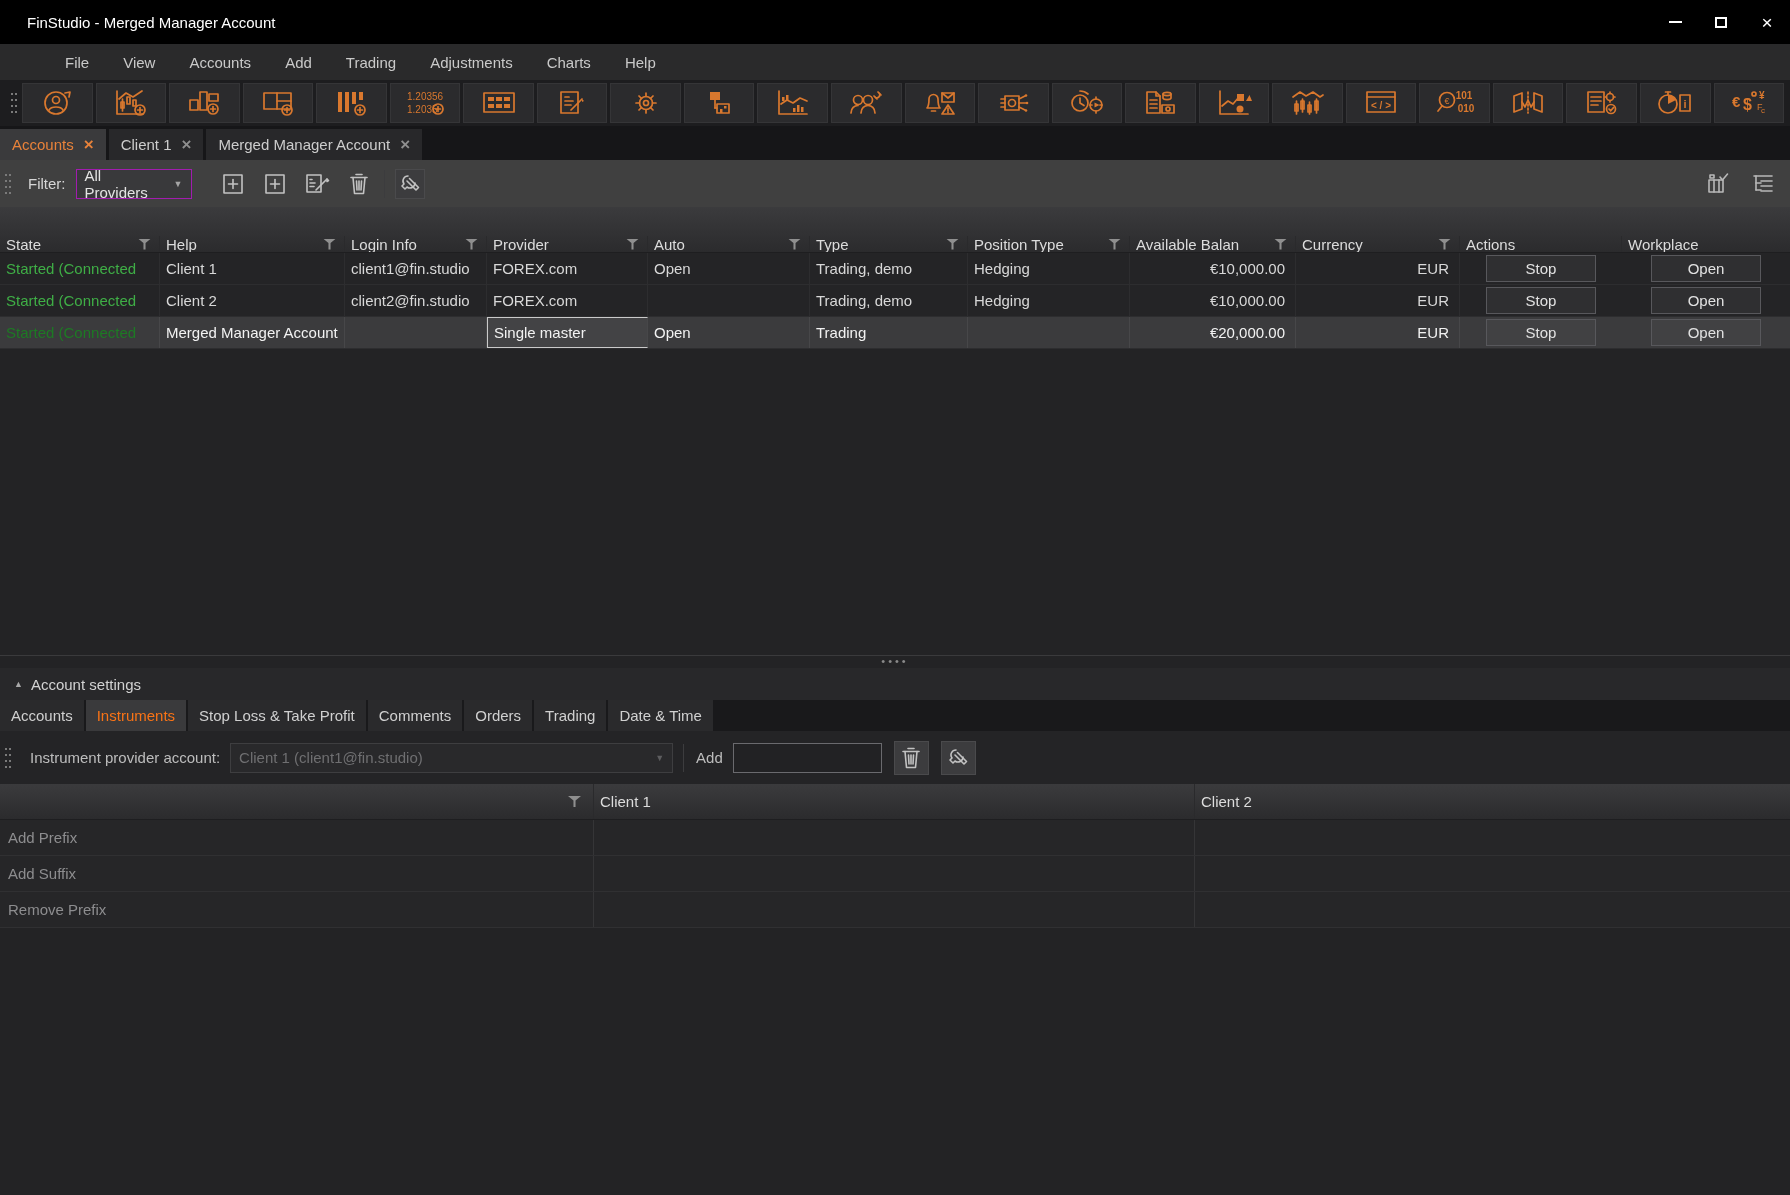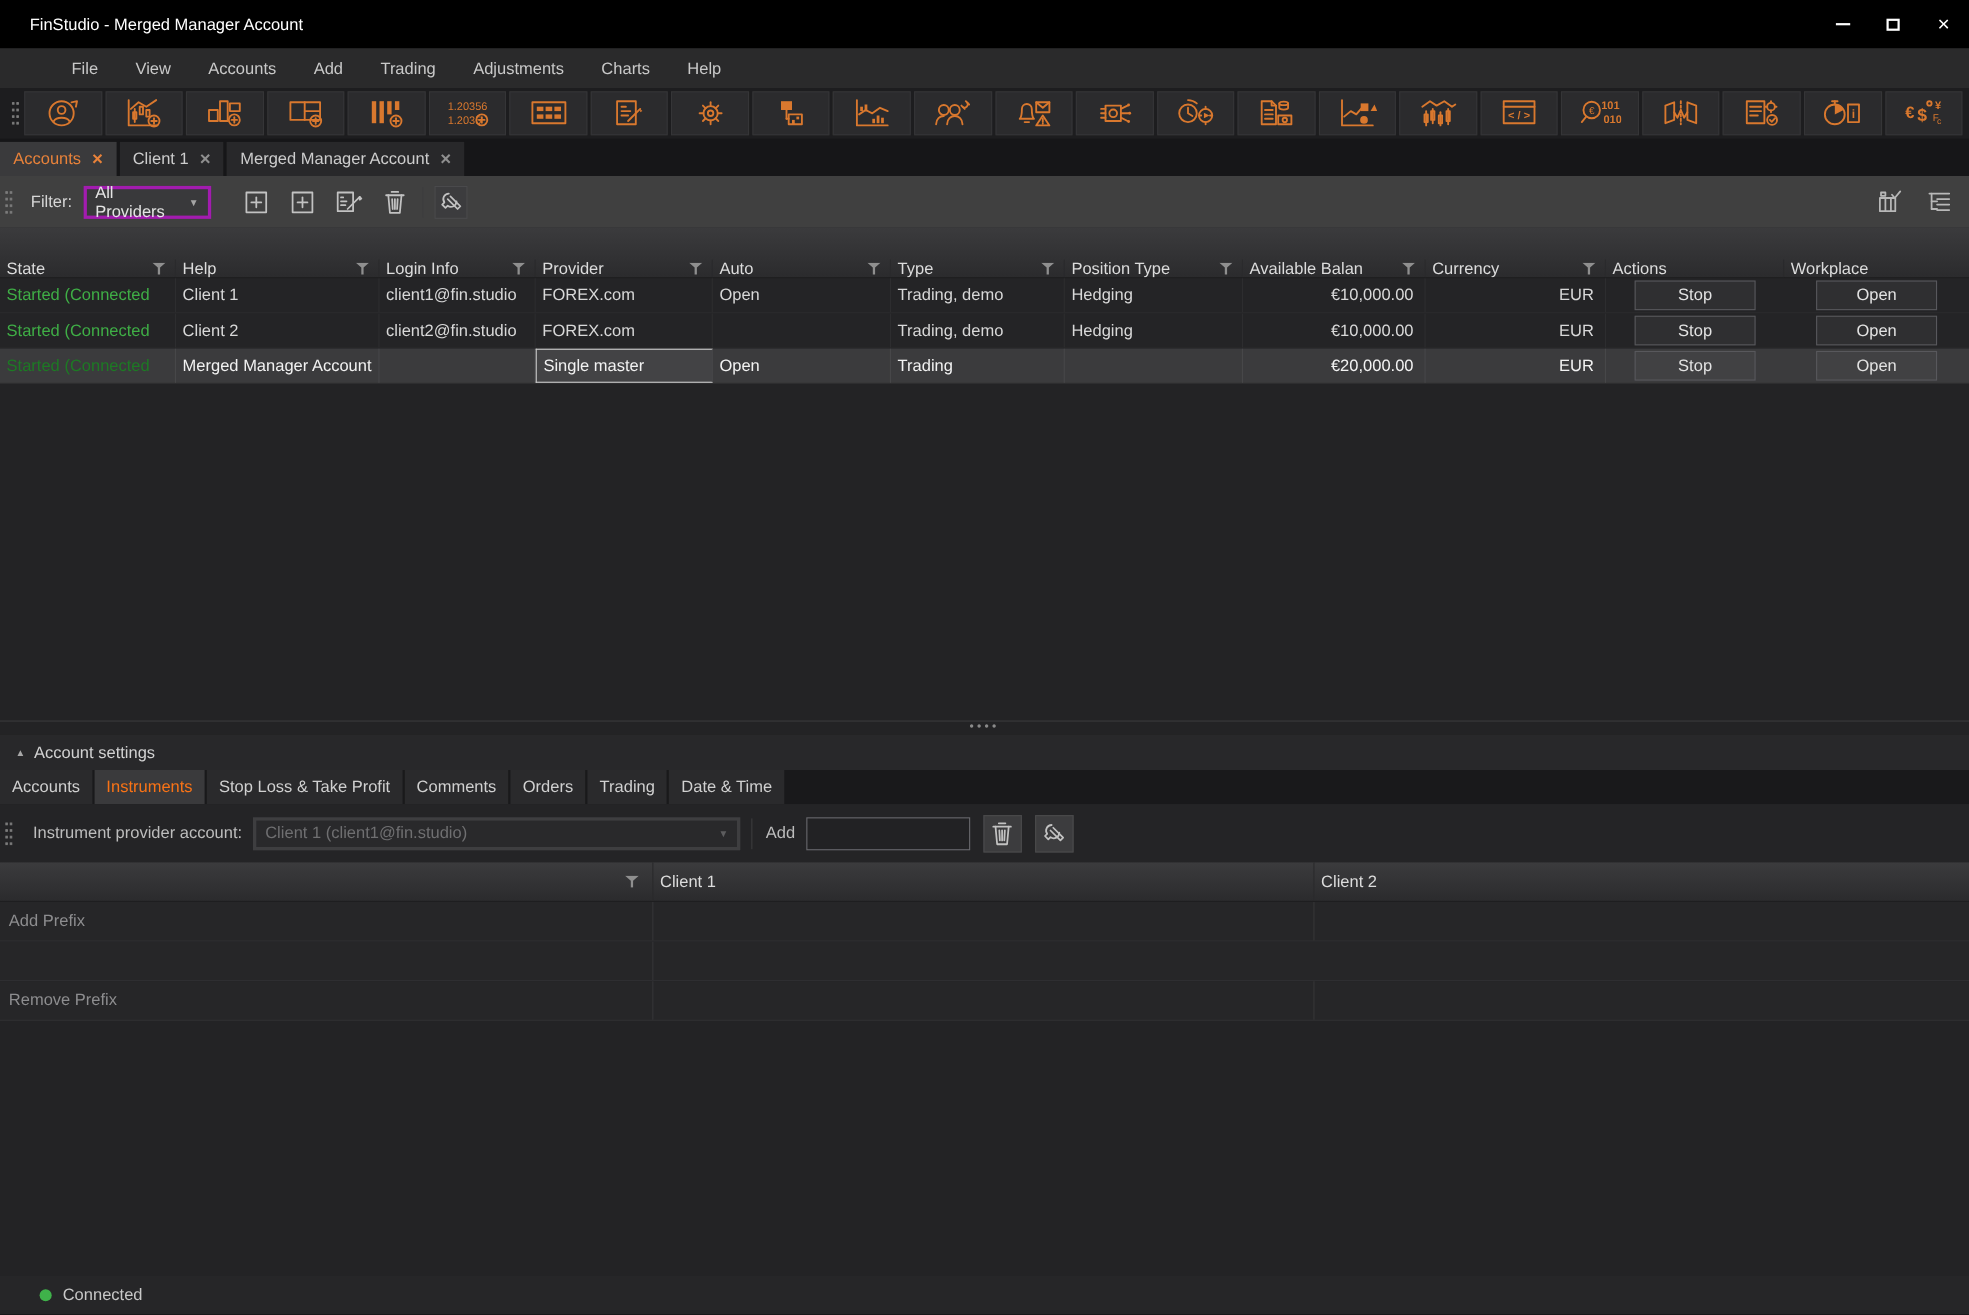--- a/index.html
+++ b/index.html
@@ -34,21 +34,21 @@
   
   .tabbar { position:absolute; top:126px; left:0; width:1790px; height:34px; background:#161618; display:flex; align-items:flex-end; }
   .doc-tab { height:31px; display:flex; align-items:center; padding:0 12px; gap:10px; background:#28282a; margin-right:3px; font-size:15px; color:#cdcdcd; }
   .doc-tab.active { background:#3a3a3c; color:#e8823a; }
   .tab-close { font-size:17px; font-weight:bold; color:#8f8f8f; line-height:1; }
   .doc-tab.active .tab-close { color:#e8823a; }
 
   
   .filterbar { position:absolute; top:160px; left:0; width:1790px; height:47px; background:#404040; display:flex; align-items:center; }
   .filterbar .label { color:#d6d6d6; font-size:15px; margin-left:12px; }
-  .combo { height:30px; background:#39393b; border:3px solid #a21caf; display:flex; align-items:center; justify-content:space-between; padding:0 8px; font-size:15px; color:#e4e4e4; }
+  .combo { height:30px; background:#39393b; border:1px solid #a21caf; display:flex; align-items:center; justify-content:space-between; padding:0 8px; font-size:15px; color:#e4e4e4; }
   .combo .arrow { color:#a5a5a5; font-size:9px; margin-left:10px; }
   .filter-combo { width:98px; margin-left:10px; width:116px; }
   .fbtn { width:30px; height:30px; display:flex; align-items:center; justify-content:center; background:transparent; }
   .fbtn svg { stroke:#c2c2c2; fill:none; stroke-width:1.6; stroke-linecap:round; stroke-linejoin:round; }
   .fbtn.tile { background:#3c3c3e; border:1px solid #4a4a4c; }
   .vsep { width:1px; height:28px; background:#3c3c3e; margin:0 10px; }
   .filter-right { margin-left:auto; display:flex; gap:14px; margin-right:12px; }
   .filter-right .fbtn svg { stroke:#b8b8b8; }
 
   
@@ -656,27 +656,24 @@
         <span>Client 2</span>
       </div>
   </div>
 
   <div class="bgrid-row" style="top:820px">
     <div class="bcell">Add Prefix</div>
     <div class="bcell"></div>
     <div class="bcell" style="border-right:none"></div>
   </div>
   <div class="bgrid-row" style="top:856px">
+    <div class="bcell">Add Suffix</div>
     <div class="bcell"></div>
     <div class="bcell" style="border-right:none"></div>
   </div>
   <div class="bgrid-row" style="top:892px">
     <div class="bcell">Remove Prefix</div>
     <div class="bcell"></div>
     <div class="bcell" style="border-right:none"></div>
   </div>
 
-  <div class="statusbar">
-    <div class="status-dot"></div>
-    <span class="txt">Connected</span>
-  </div>
 
 </div>
 
 </body></html>

